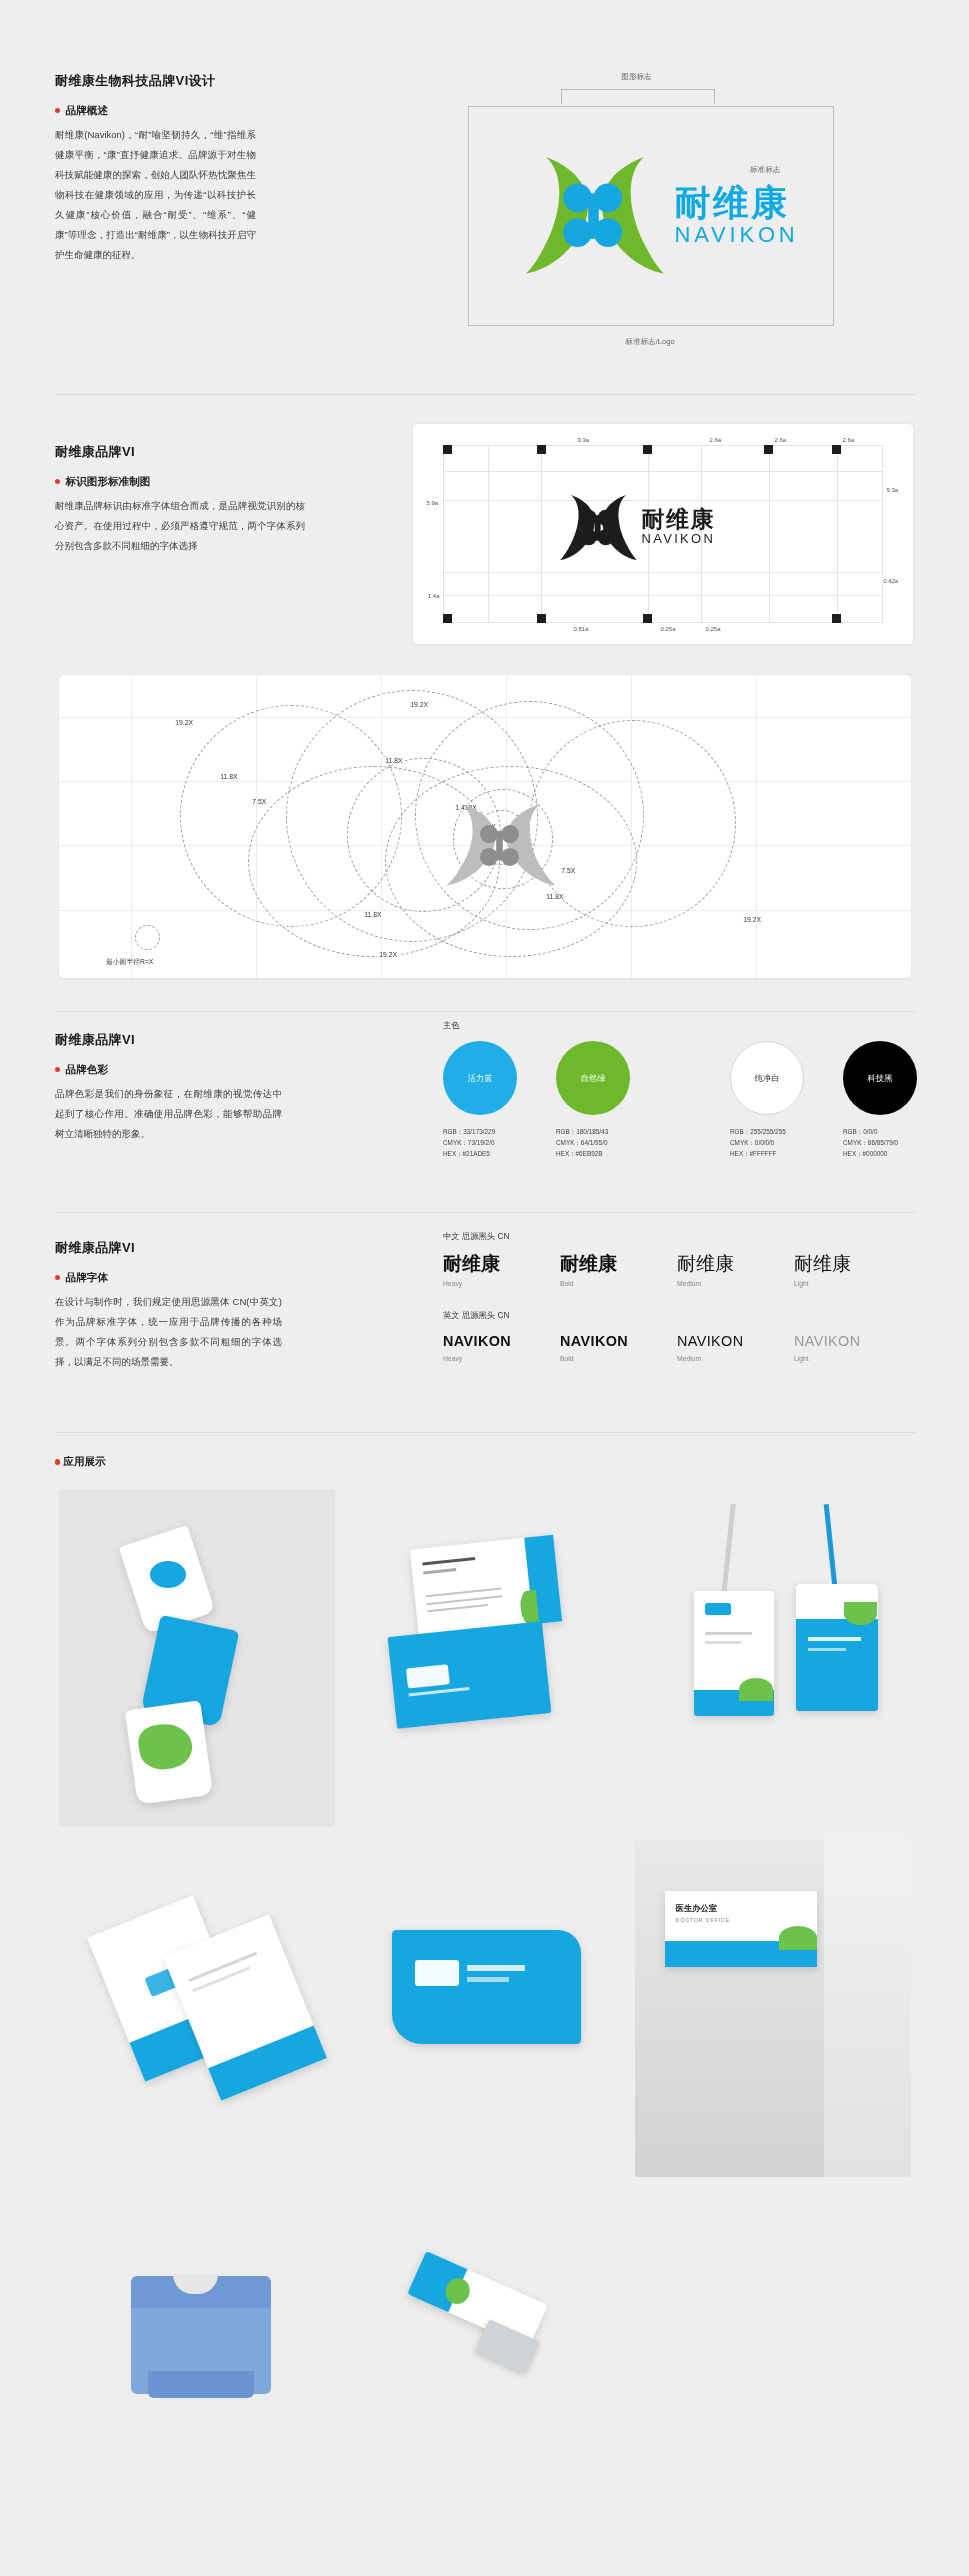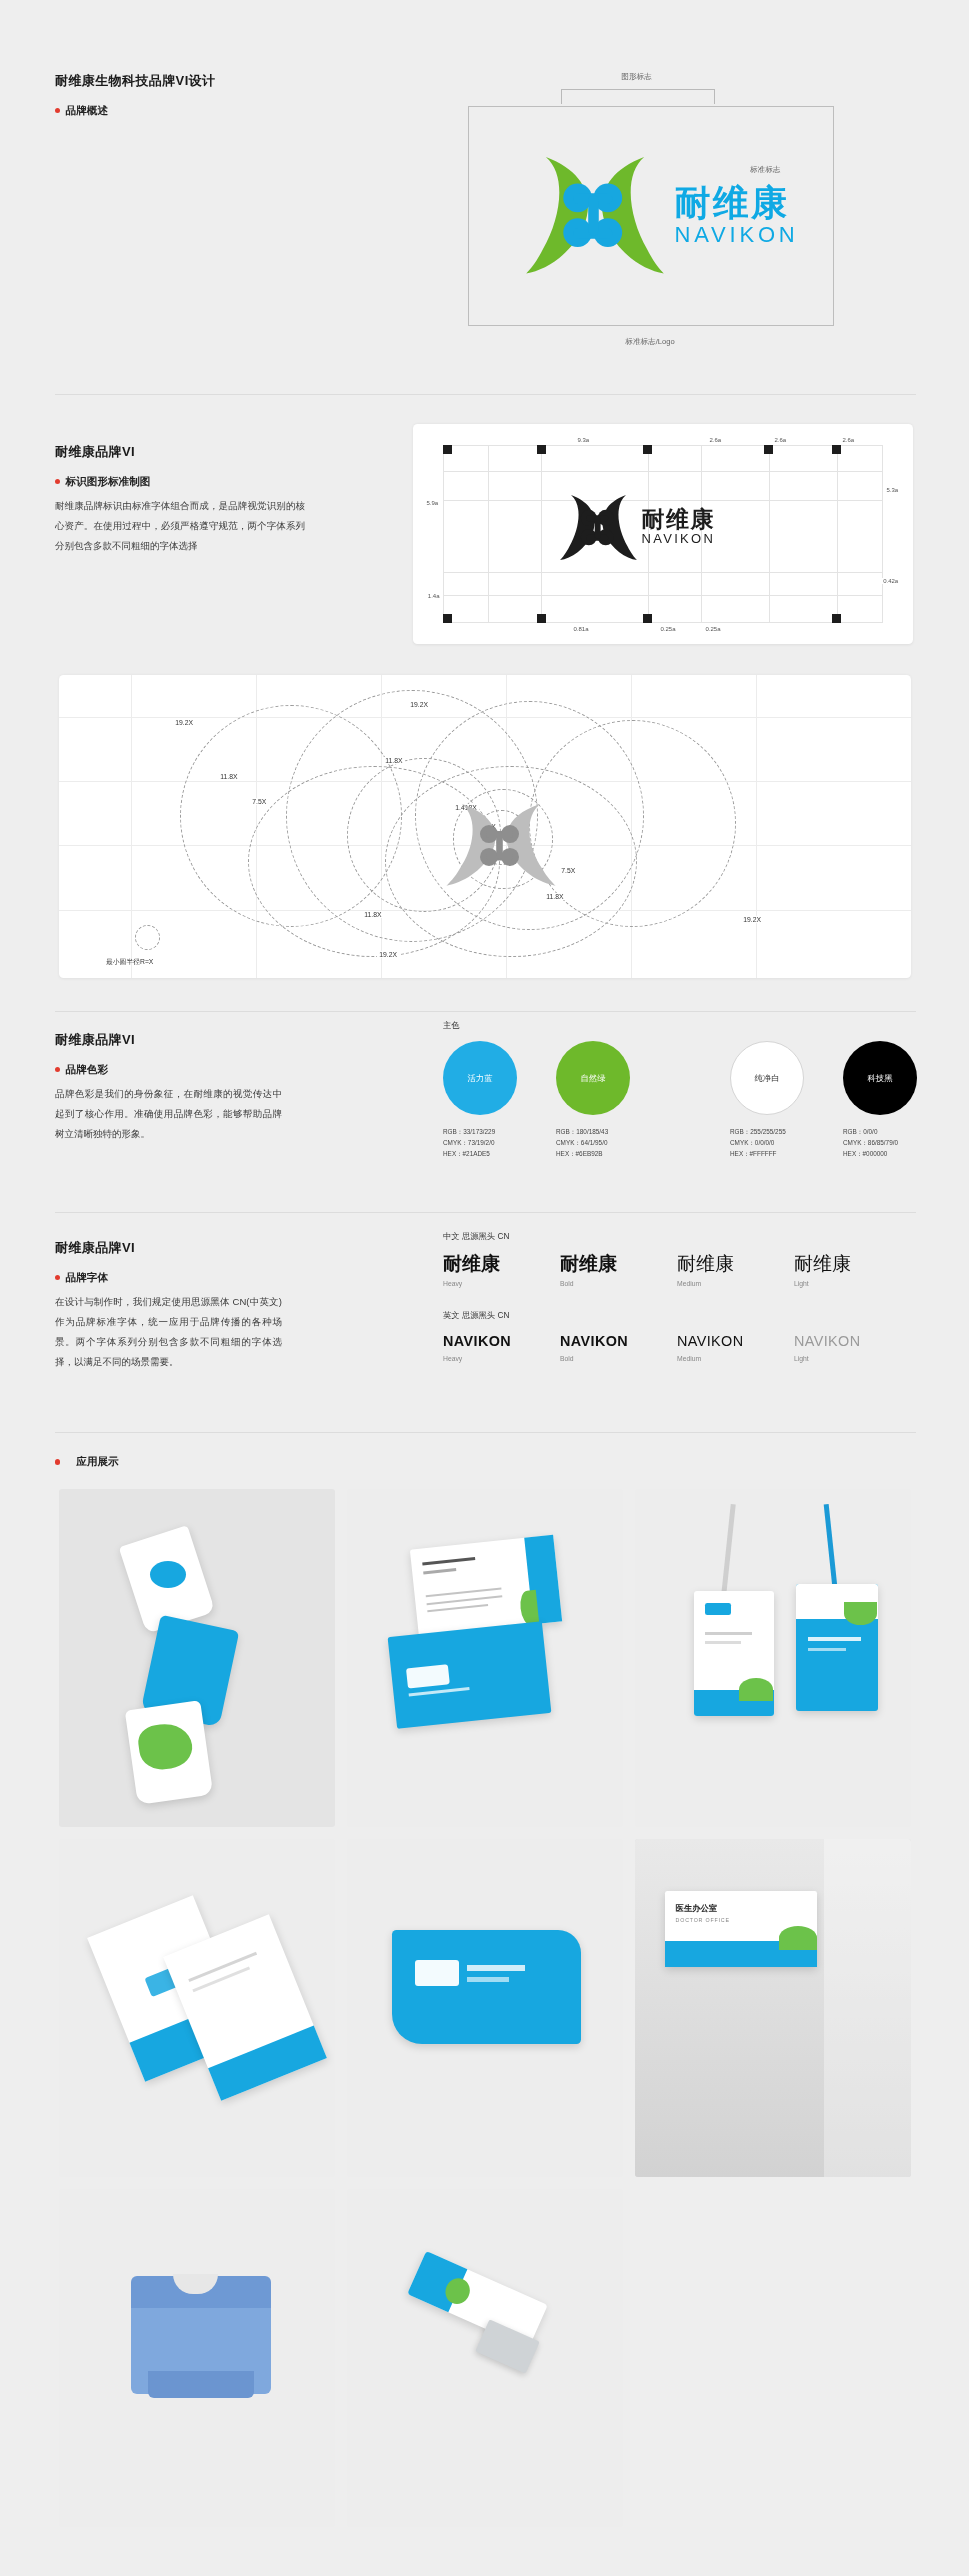--- a/index.html
+++ b/index.html
@@ -80,21 +80,21 @@
   .font-area{position:absolute;left:443px;top:34px;width:470px;}
   .font-label{font-size:8.3px;color:#333;}
   .font-row{display:flex;gap:30px;margin-top:12px;}
   .fcell{width:87px;}
   .f-cn{font-size:19px;color:#111;line-height:1.1;}
   .f-en{font-size:14.4px;color:#111;line-height:1.15;letter-spacing:0.4px;}
   .f-wt{font-size:6.8px;color:#888;margin-top:5.3px;}
 
   
   .s6{position:absolute;left:0;top:1417px;width:970px;height:1159px;}
-  .s6 .head{position:absolute;left:55px;top:38px;display:flex;align-items:center;gap:16px;}
+  .s6 .head{position:absolute;left:55px;top:38px;display:flex;align-items:center;gap:3px;}
   .mosaic{position:absolute;left:59px;top:72px;width:852px;height:1038px;display:grid;grid-template-columns:repeat(3,1fr);grid-template-rows:repeat(3,1fr);gap:12px;}
   .tile{background:#e4e4e4;border-radius:3px;position:relative;overflow:hidden;}
   .tile.lt{background:#ededed;}
   .tile.dk{background:#dcdcdc;}
 
   
   .mk{position:absolute;}
   .blue{background:#17a7e0;}
   .green{background:#6cc24a;}
   .white{background:#fff;}
@@ -110,20 +110,21 @@
 
 <div class="page">
 
   <div class="s1">
     <div class="left">
       <div class="sec-title">耐维康生物科技品牌VI设计</div>
       <div class="bullet-head">
         <span class="bullet-dot"></span>
         <span class="bullet-text">品牌概述</span>
       </div>
+      <div class="para">耐维康(Navikon)，“耐”喻坚韧持久，“维”指维系健康平衡，“康”直抒健康追求。品牌源于对生物科技赋能健康的探索，创始人团队怀热忱聚焦生物科技在健康领域的应用，为传递“以科技护长久健康”核心价值，融合“耐受”、“维系”、“健康”等理念，打造出“耐维康”，以生物科技开启守护生命健康的征程。</div>
     </div>
 
     <div class="cap-top">
       <span class="tiny">图形标志</span>
     </div>
     <div class="brace-top"></div>
 
     <div class="txtmark-cap tiny">标准标志</div>
 
     <div class="frame"></div>

